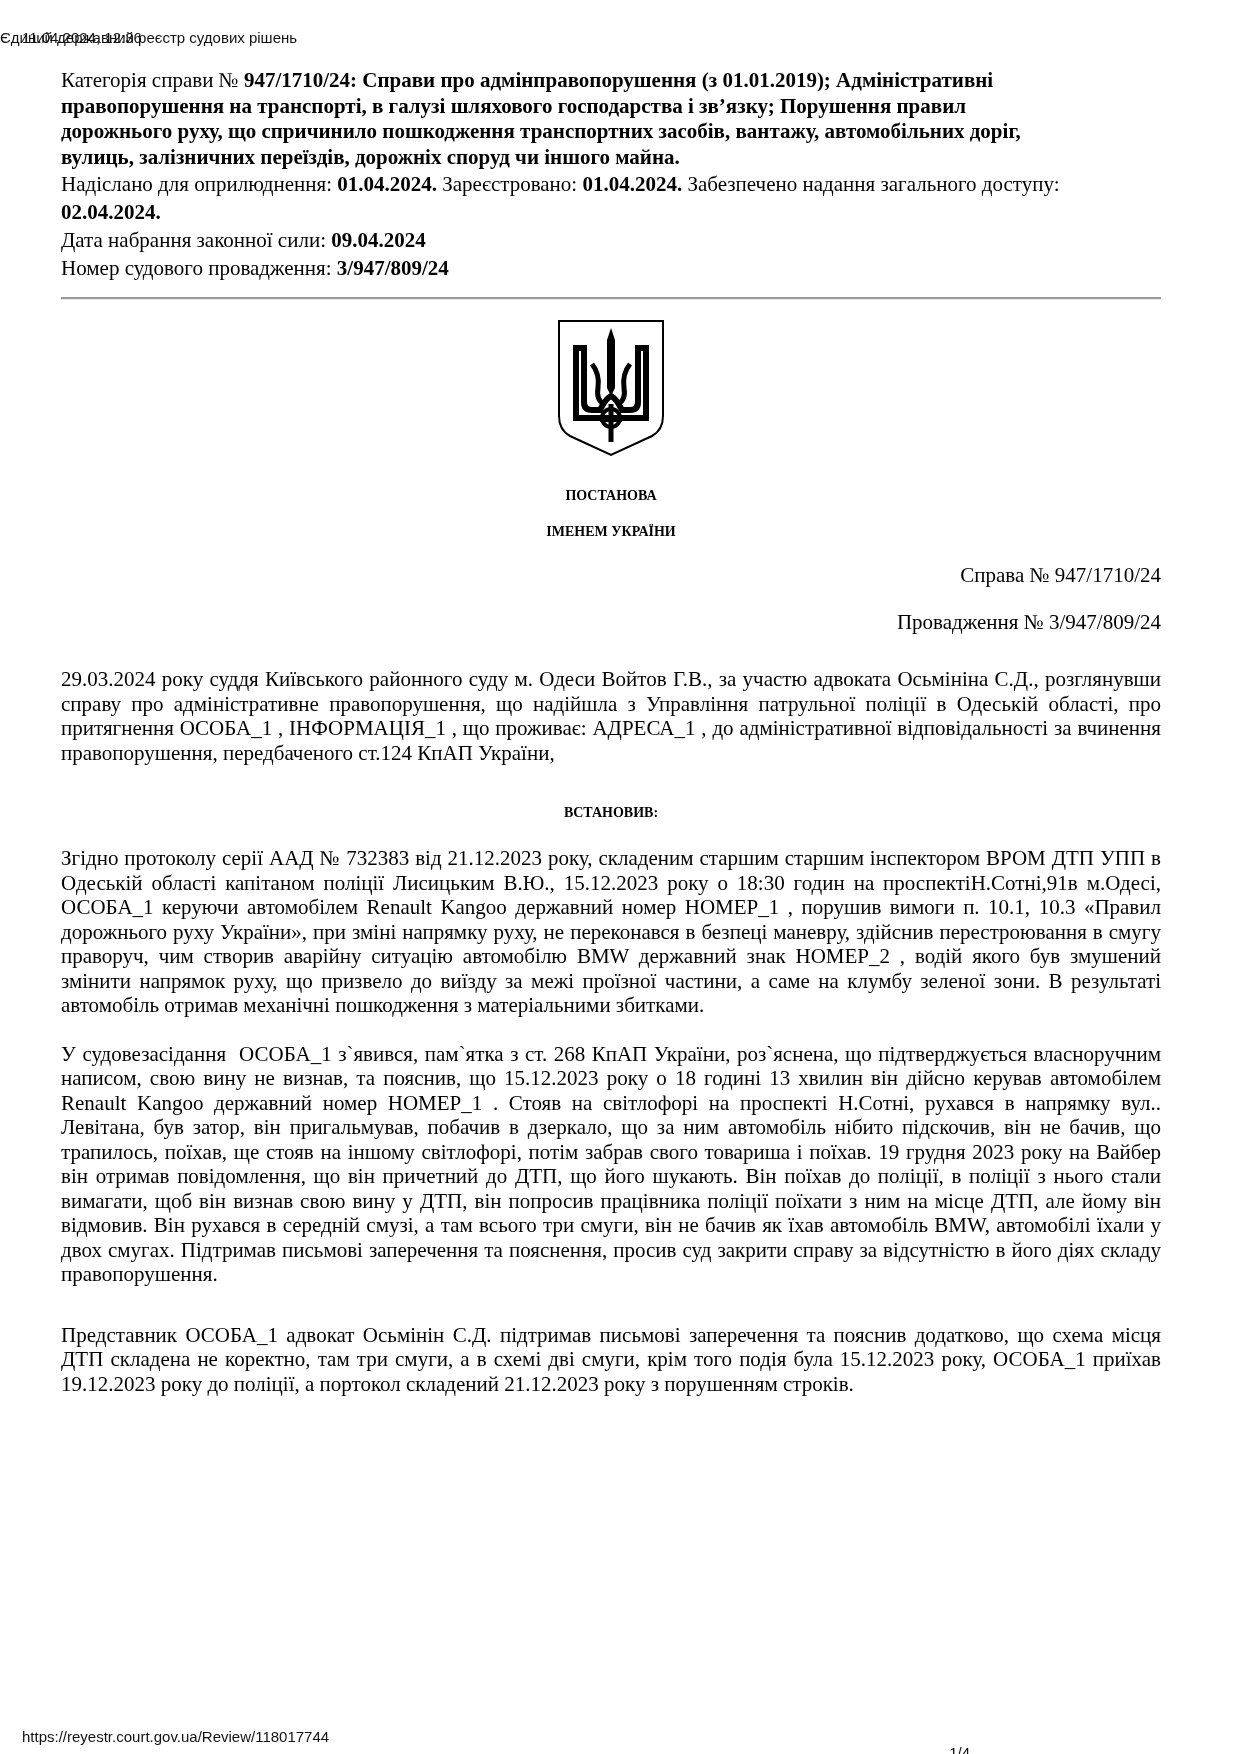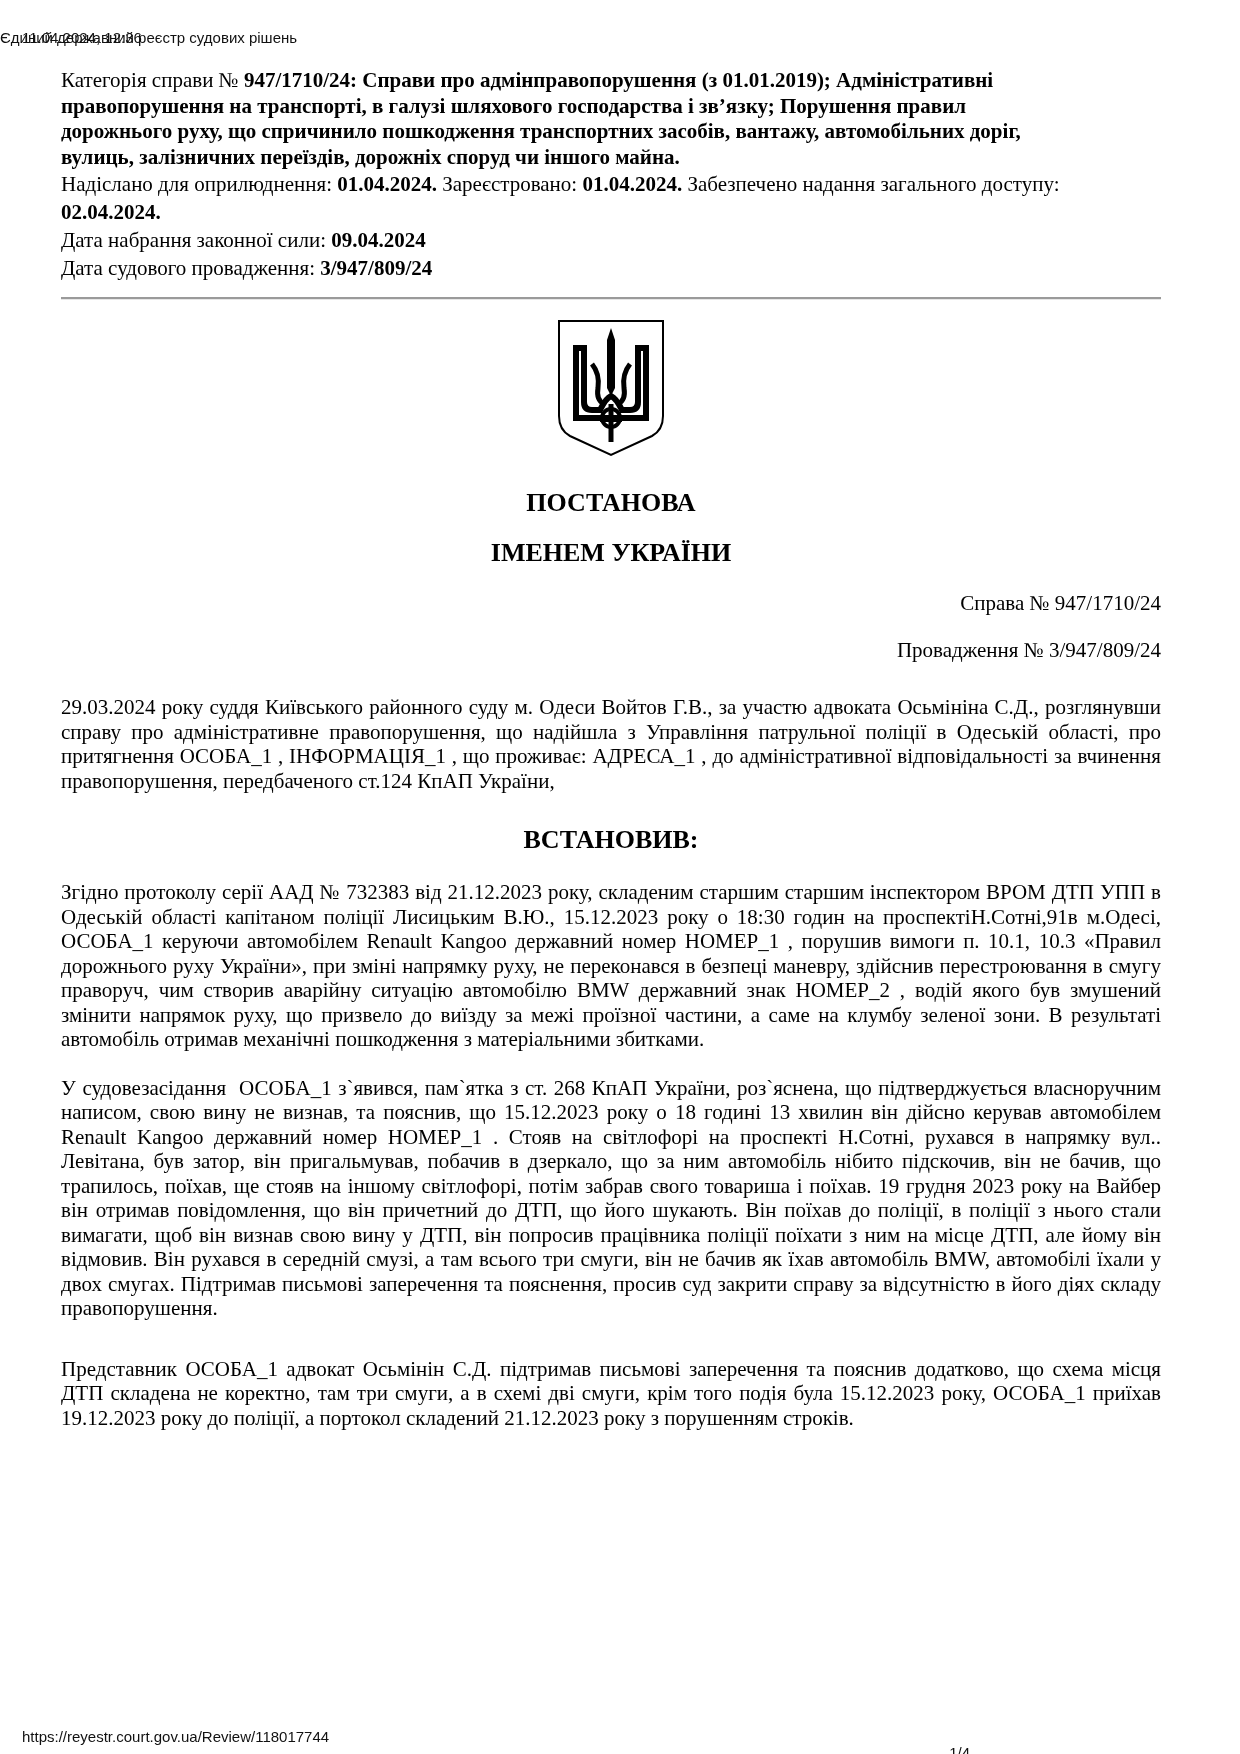--- a/index.html
+++ b/index.html
@@ -31,54 +31,54 @@
   .hr {
     margin-top: 15px; width: 1100px; height: 2px;
     background: #9a9a9a; border-bottom: 1px solid #e6e6e6;
   }
 
   .coat {
     width: 110px; height: 140px; margin: 18px auto 0 auto; display: block;
   }
 
   .center-heading {
-    text-align: center; font-weight: bold; font-size: 26px; margin: 0;
+    text-align: center; font-weight: bold; font-size: 14px; margin: 0;
   }
   .h1 { margin-top: 30px; }
   .h2 { margin-top: 20px; }
 
   .right-line { text-align: right; margin: 0; }
   .r1 { margin-top: 23px; }
   .r2 { margin-top: 22px; }
 
   .para {
     text-align: justify; margin: 0; line-height: 24.5px;
   }
   .p1 { margin-top: 32px; }
-  .vst { margin-top: 32px; }
+  .vst { margin-top: 40px; }
   .p2 { margin-top: 25px; }
   .p3 { margin-top: 24px; }
   .p4 { margin-top: 36px; }
   .indent-gap { white-space: pre-wrap; }
 </style>
 </head>
 <body>
 
 <div class="print-header">
   <span class="ph-date">11.04.2024, 12:36</span>
   <span class="ph-title">Єдиний державний реєстр судових рішень</span>
 </div>
 
 <div class="doc">
 
   <div class="meta">
     <p class="cat"><span>Категорія справи № </span><b>947/1710/24: Справи про адмінправопорушення (з 01.01.2019); Адміністративні правопорушення на транспорті, в галузі шляхового господарства і зв’язку; Порушення правил дорожнього руху, що спричинило пошкодження транспортних засобів, вантажу, автомобільних доріг, вулиць, залізничних переїздів, дорожніх споруд чи іншого майна.</b></p>
     <p class="mline"><span>Надіслано для оприлюднення: </span><b>01.04.2024.</b><span> Зареєстровано: </span><b>01.04.2024.</b><span> Забезпечено надання загального доступу: </span><b>02.04.2024.</b></p>
     <p class="mline"><span>Дата набрання законної сили: </span><b>09.04.2024</b></p>
-    <p class="mline"><span>Дата судового провадження: </span><b>3/947/809/24</b></p>
+    <p class="mline"><span>Номер судового провадження: </span><b>3/947/809/24</b></p>
   </div>
 
   <div class="hr"></div>
 
   <svg class="coat" viewBox="0 0 110 140">
     <path d="M3,3 L107,3 L107,98 Q107,112 96,118 L55,137 L14,118 Q3,112 3,98 Z" fill="#fff" stroke="#000" stroke-width="2"></path>
     <path d="M55,10 L59,22 L59,70 L55,78 L51,70 L51,22 Z" fill="#000"></path>
     <path d="M20,30 L28,30 L28,84 Q28,92 36,92 L44,92 Q50,80 55,78 Q60,80 66,92 L74,92 Q82,92 82,84 L82,30 L90,30 L90,100 L20,100 Z M28,44 L28,84 M82,44 L82,84" fill="none" stroke="#000" stroke-width="6"></path>
     <path d="M36,46 Q44,56 42,70 Q40,82 48,86" fill="none" stroke="#000" stroke-width="5"></path>
     <path d="M74,46 Q66,56 68,70 Q70,82 62,86" fill="none" stroke="#000" stroke-width="5"></path>

